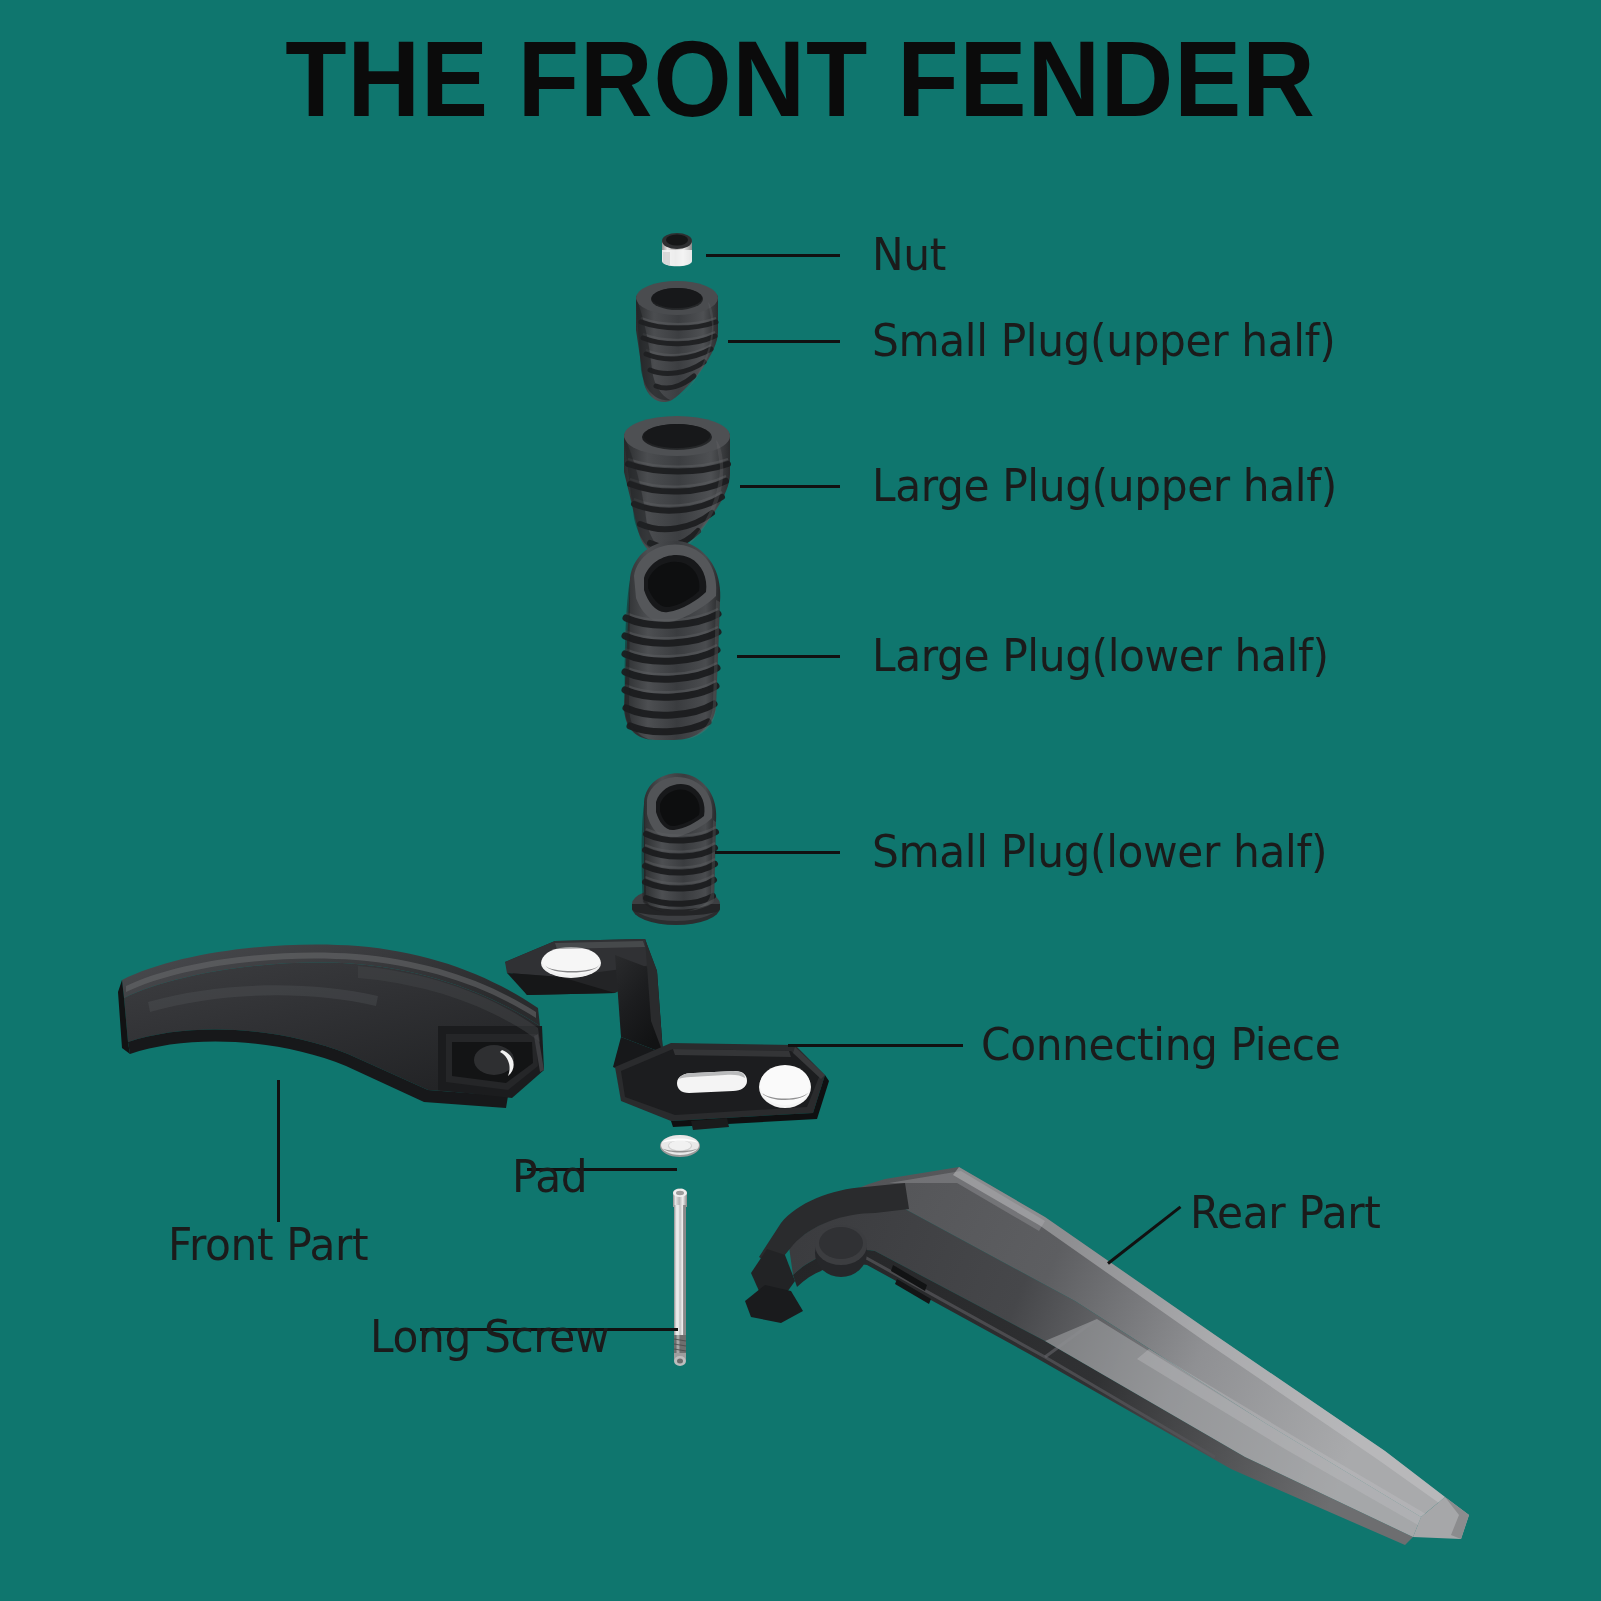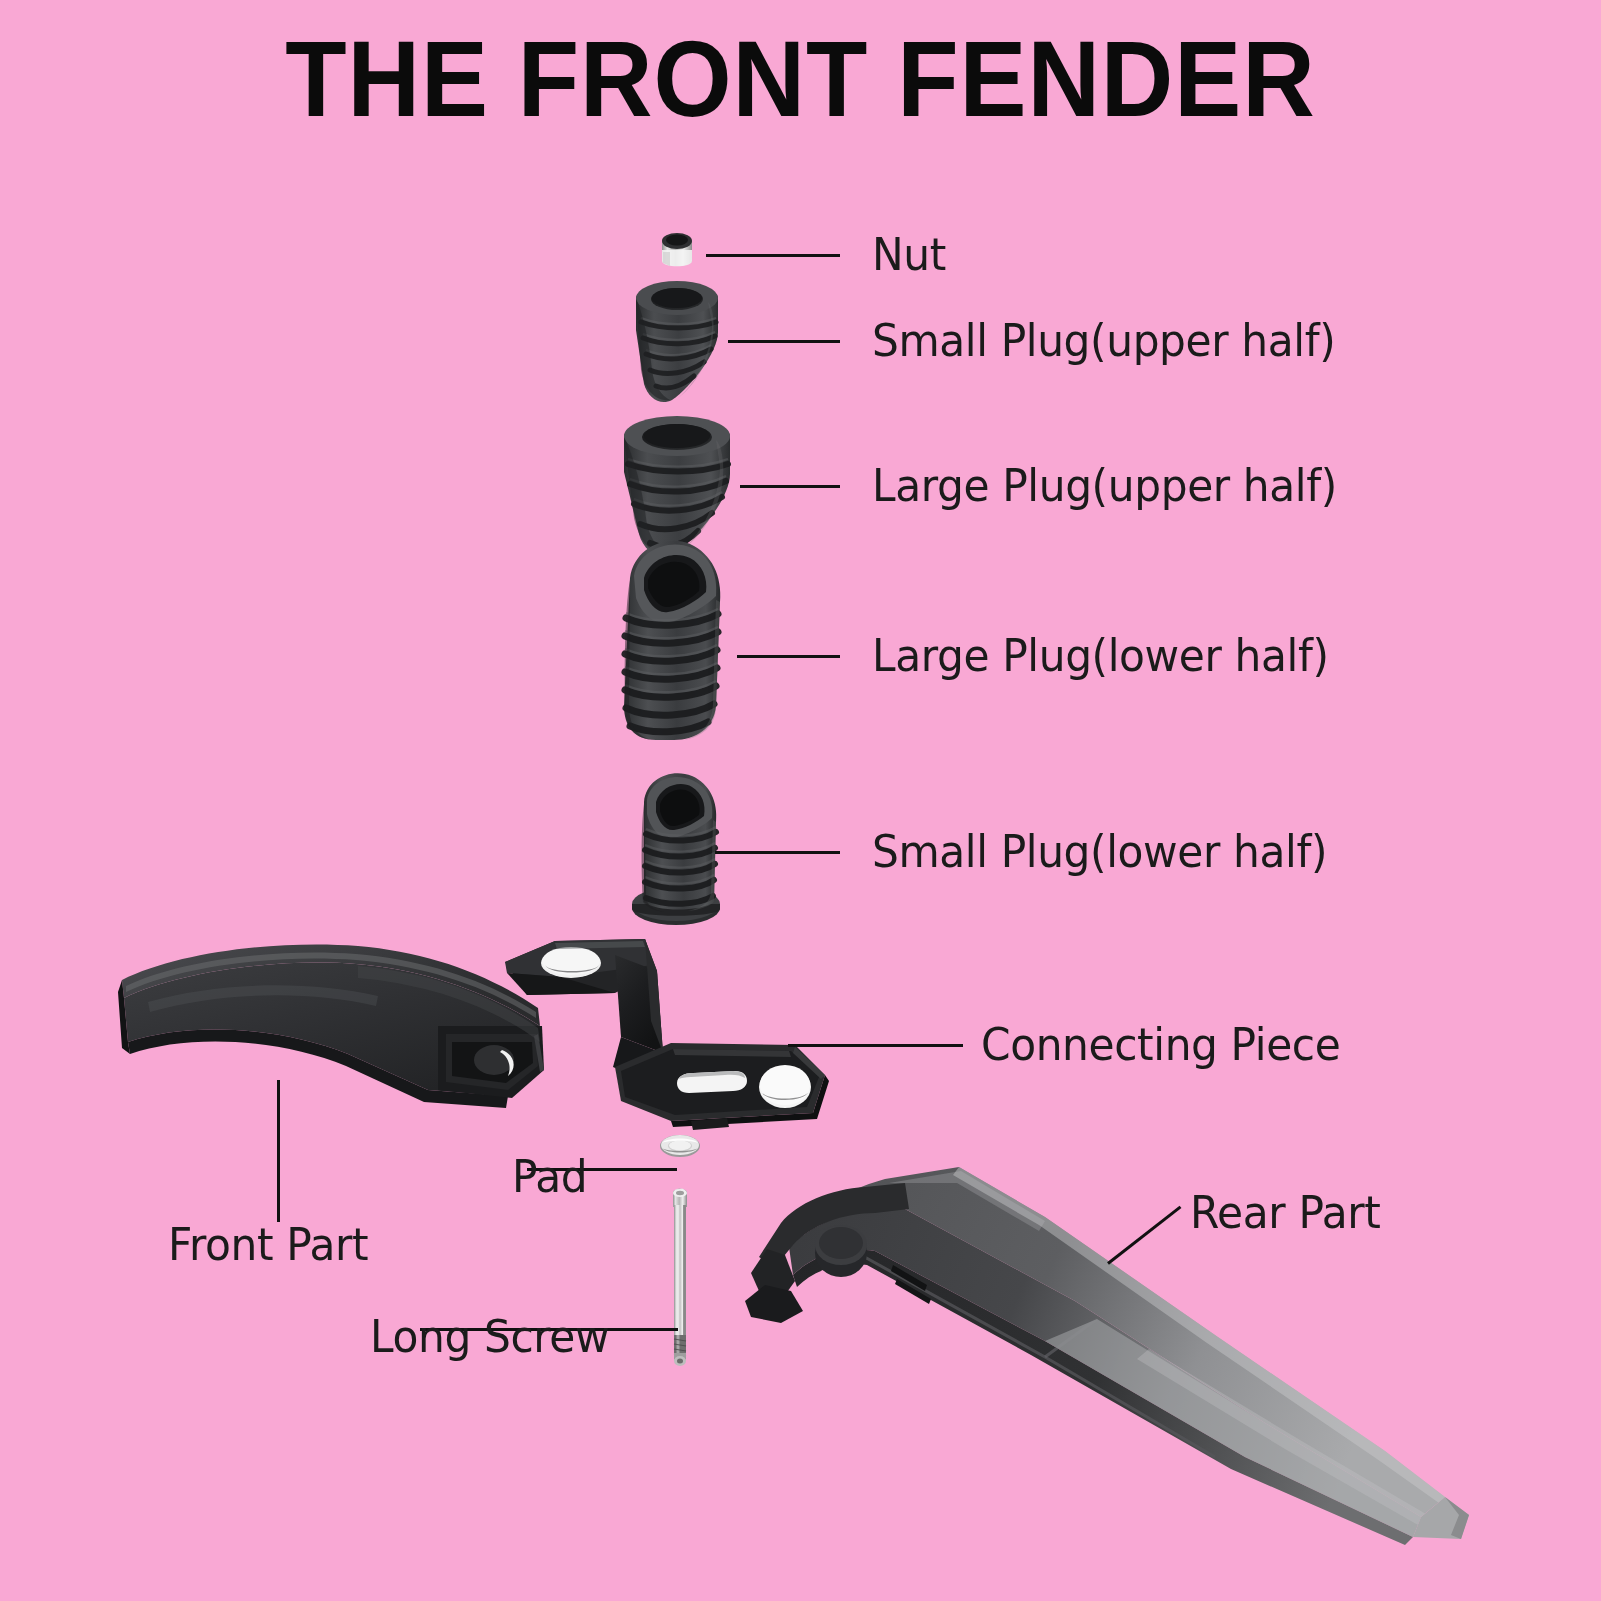--- a/index.html
+++ b/index.html
@@ -4,21 +4,21 @@
 <style>
   html, body {
     margin: 0;
     padding: 0;
     background: #ffffff;
   }
   #page {
     position: relative;
     width: 1601px;
     height: 1601px;
-    background: #f9a8d4;
+    background: #0f766e;
     overflow: hidden;
     font-family: "DejaVu Sans", "Liberation Sans", sans-serif;
   }
   
   #title {
     position: absolute;
     left: 0;
     top: 20px;
     width: 1601px;
     text-align: center;

